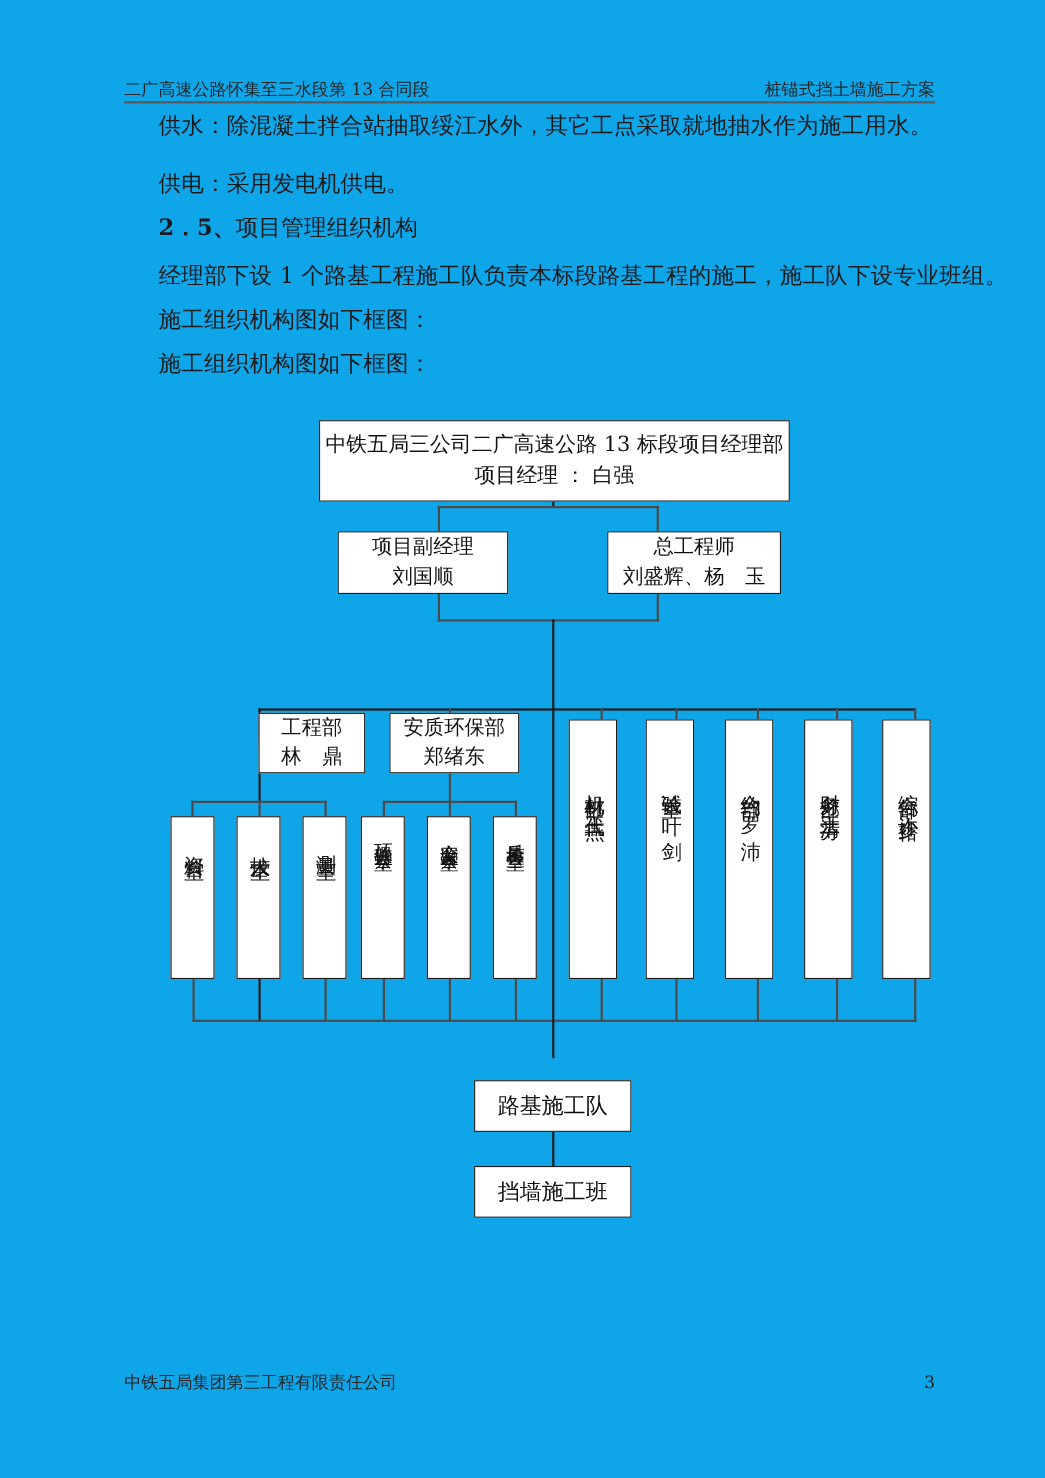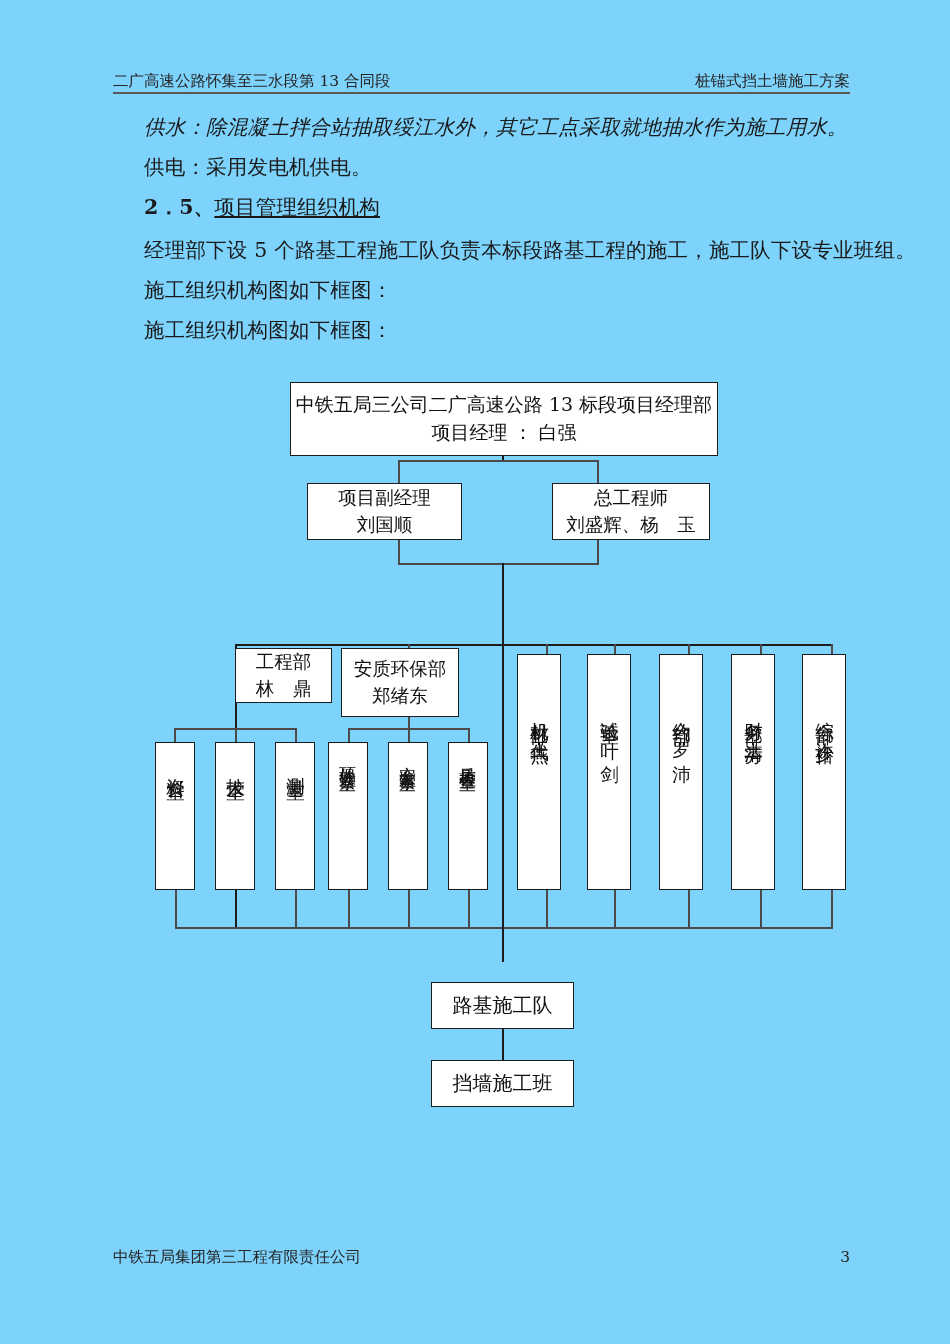--- a/index.html
+++ b/index.html
@@ -8,21 +8,21 @@
     background: #ffffff;
   }
   body {
     font-family: "DejaVu Serif", "Liberation Serif", serif;
     color: #000000;
   }
   #page {
     position: relative;
     width: 950px;
     height: 1344px;
-    background: #7dd3fc;
+    background: #0ea5e9;
     overflow: hidden;
   }
 
   
   .hdr {
     position: absolute;
     top: 63px;
     left: 113px;
     width: 737px;
     height: 26px;
@@ -46,21 +46,21 @@
   .para {
     position: absolute;
     left: 144px;
     font-size: 20.5px;
     line-height: 1;
     letter-spacing: 0.2px;
     color: #1a1a1a;
     white-space: nowrap;
   }
   .para.bold { font-weight: bold; }
-  .para .reg { font-weight: normal; text-decoration: underline; }
+  .para .reg { font-weight: normal; }
 
   
   #chart {
     position: absolute;
     left: 0;
     top: 0;
     width: 950px;
     height: 1344px;
   }
   .node {
@@ -128,28 +128,28 @@
 <body>
 
 <div id="page">
 
   <div class="hdr">
     <span>二广高速公路怀集至三水段第 13 合同段</span>
     <span>桩锚式挡土墙施工方案</span>
   </div>
   <div class="hdr-rule"></div>
 
-  <div class="para" style="top:117px;font-style:italic;">供水：除混凝土拌合站抽取绥江水外，其它工点采取就地抽水作为施工用水。</div>
+  <div class="para" style="top:104px;">供水：除混凝土拌合站抽取绥江水外，其它工点采取就地抽水作为施工用水。</div>
   <div class="para" style="top:157px;">供电：采用发电机供电。</div>
 
   <div class="para bold" style="top:197px;">
     <span>2．5、</span><span class="reg">项目管理组织机构</span>
   </div>
 
-  <div class="para" style="top:240px;">经理部下设 5 个路基工程施工队负责本标段路基工程的施工，施工队下设专业班组。</div>
+  <div class="para" style="top:240px;">经理部下设 1 个路基工程施工队负责本标段路基工程的施工，施工队下设专业班组。</div>
   <div class="para" style="top:280px;">施工组织机构图如下框图：</div>
   <div class="para" style="top:320px;">施工组织机构图如下框图：</div>
 
   <div id="chart">
 
     <div class="node" style="left:290px; top:358px; width:428px; height:74px; font-size:19px;margin-top:24px;">
       <div>中铁五局三公司二广高速公路 13 标段项目经理部</div>
       <div>项目经理 ： 白强</div>
     </div>
 
@@ -181,21 +181,21 @@
     <div class="ln thin" style="left:614px; top:644px; width:1.8px; height:12px;"></div>
     <div class="ln thin" style="left:688px; top:644px; width:1.8px; height:12px;"></div>
     <div class="ln thin" style="left:760px; top:644px; width:1.8px; height:12px;"></div>
     <div class="ln thin" style="left:831px; top:644px; width:1.8px; height:12px;"></div>
 
     <div class="node" style="left:187px; top:648px; width:97px; height:55px;margin-left:48px;">
       <div>工程部</div>
       <div class="l2">林　鼎</div>
     </div>
 
-    <div class="node" style="left:341px; top:648px; width:118px; height:69px;">
+    <div class="node" style="left:354px; top:648px; width:118px; height:55px;">
       <div>安质环保部</div>
       <div class="l2">郑绪东</div>
     </div>
 
     <div class="ln" style="left:235px; top:703px; width:2.2px; height:27px;"></div>
     <div class="ln thin" style="left:174px; top:728px; width:123px; height:1.8px;"></div>
     <div class="ln thin" style="left:174px; top:728px; width:1.8px; height:16px;"></div>
     <div class="ln thin" style="left:235px; top:728px; width:1.8px; height:16px;"></div>
     <div class="ln thin" style="left:295px; top:728px; width:1.8px; height:16px;"></div>
 

